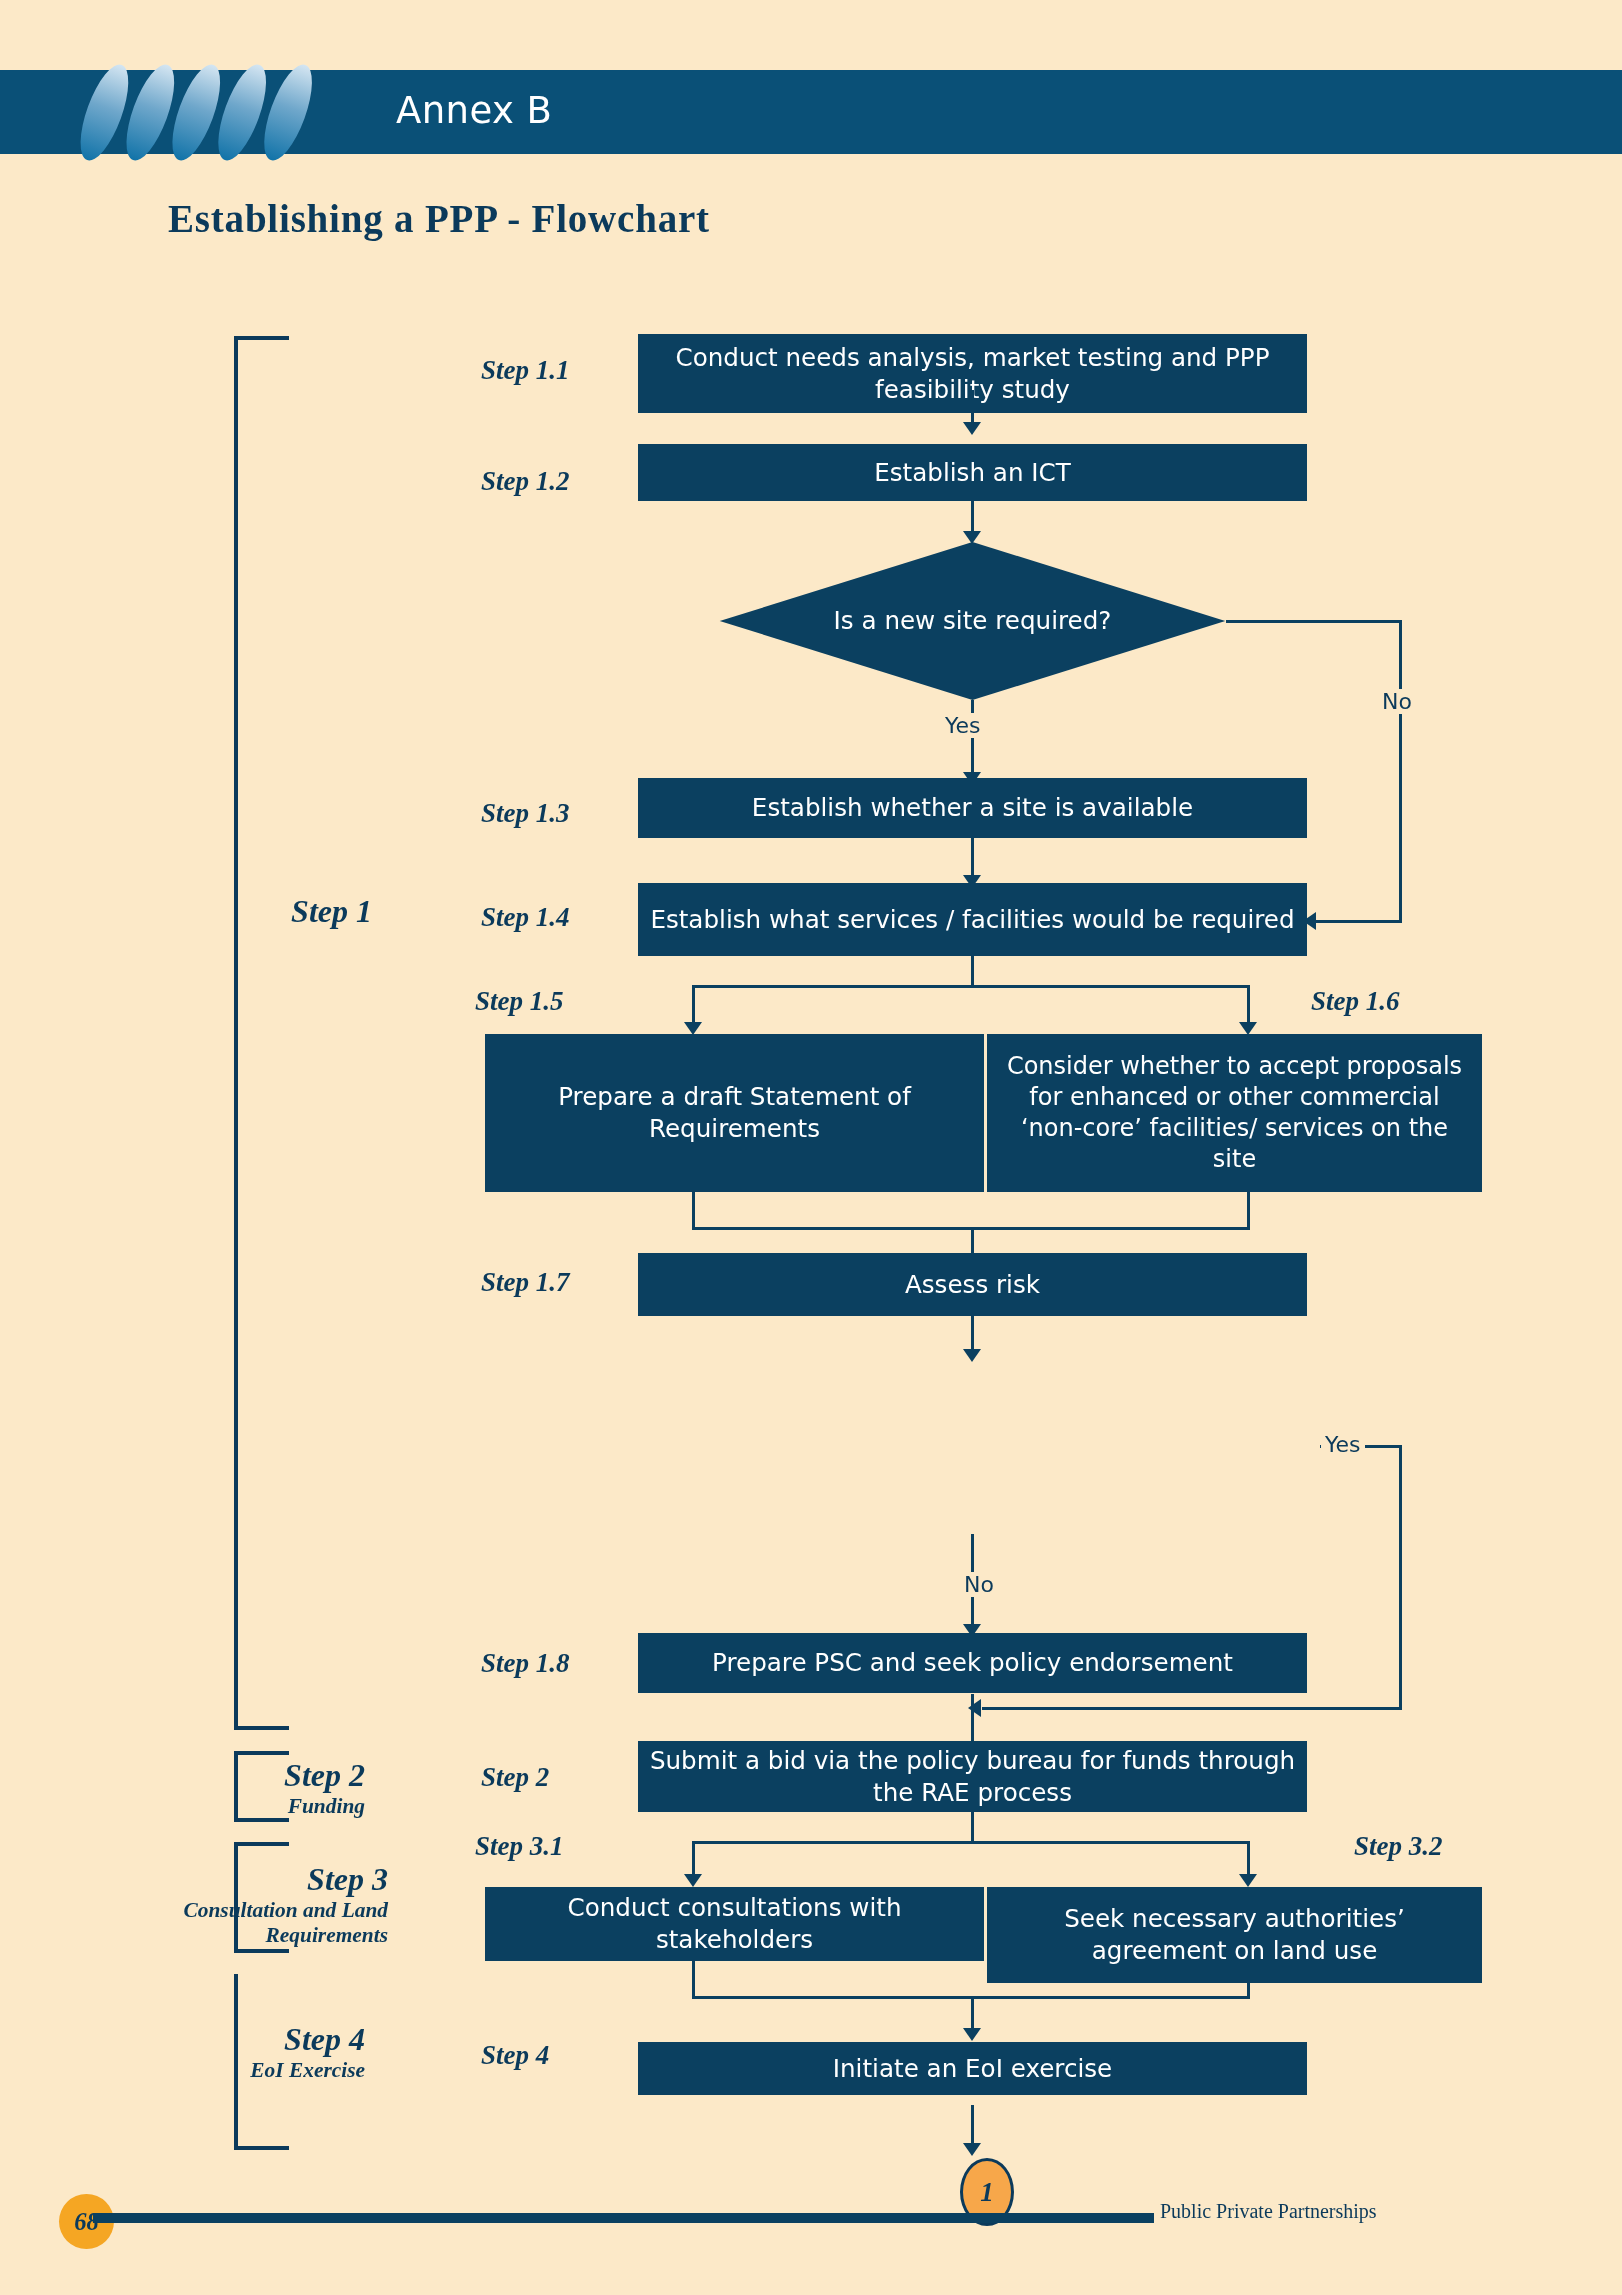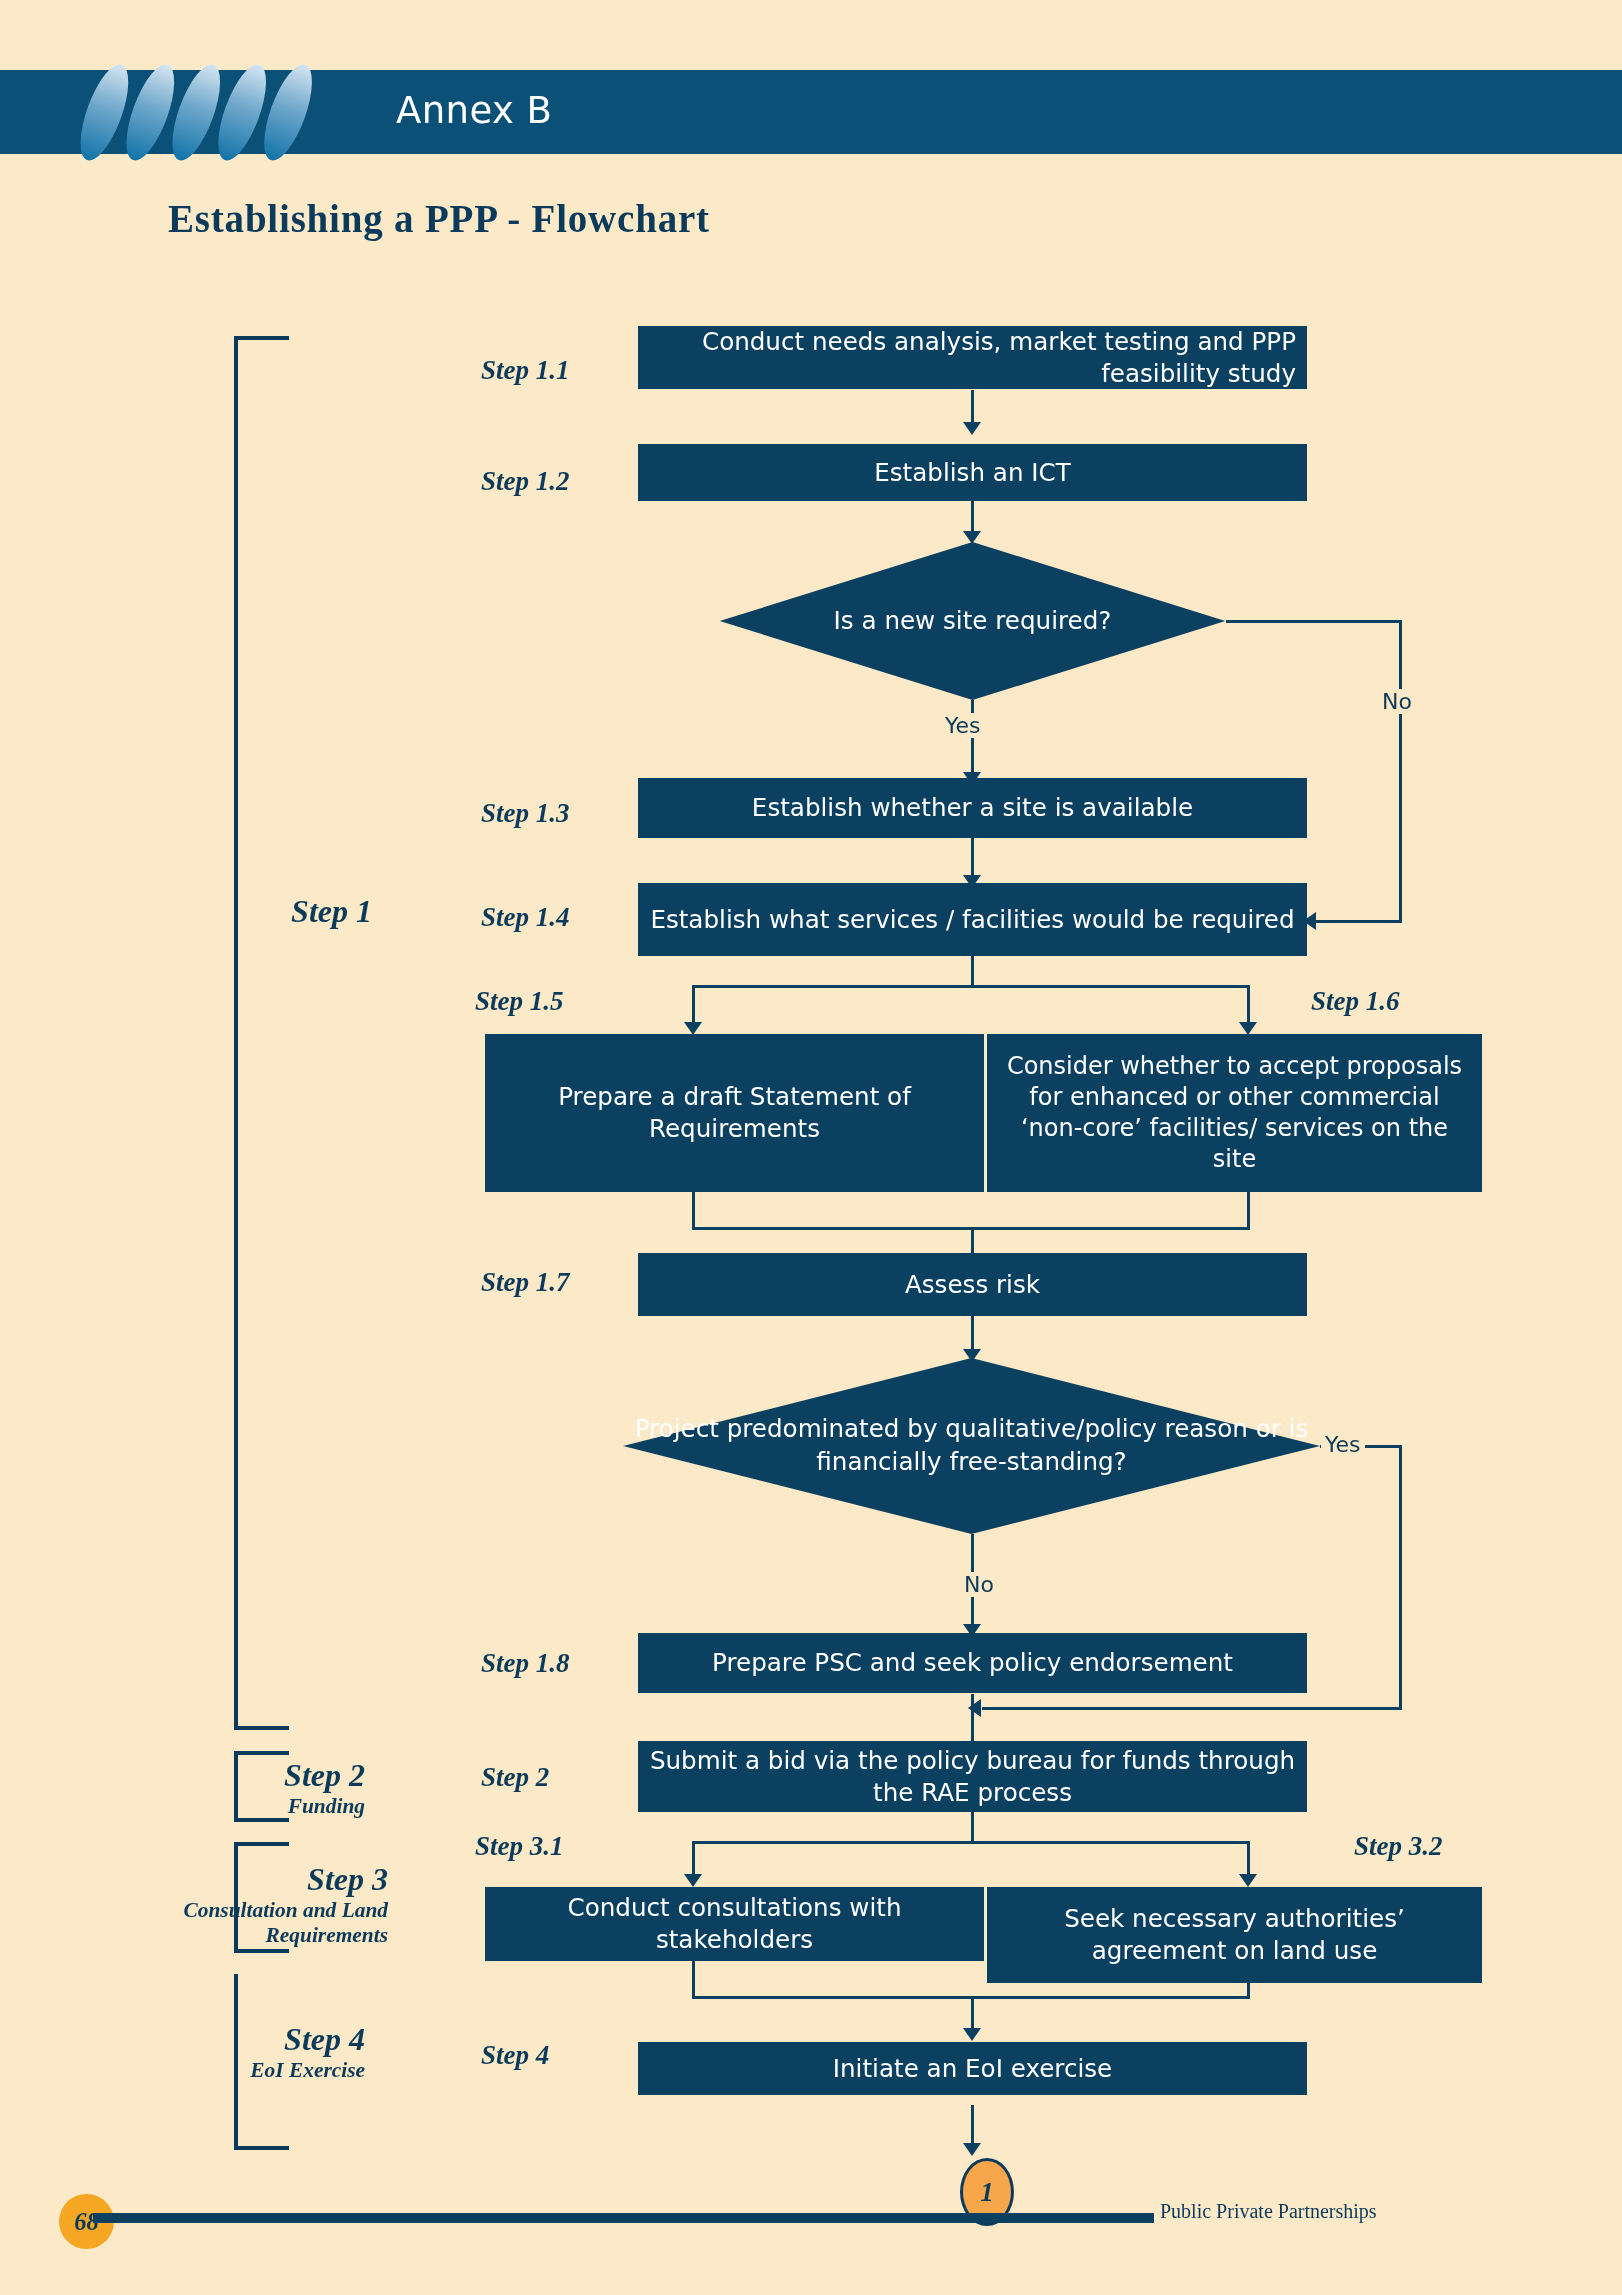--- a/index.html
+++ b/index.html
@@ -168,21 +168,21 @@
   <div class="step-tag" style="left:481px;top:902px;">Step 1.4</div>
   <div class="step-tag" style="left:475px;top:986px;">Step 1.5</div>
   <div class="step-tag" style="left:1311px;top:986px;">Step 1.6</div>
   <div class="step-tag" style="left:481px;top:1267px;">Step 1.7</div>
   <div class="step-tag" style="left:481px;top:1648px;">Step 1.8</div>
   <div class="step-tag" style="left:481px;top:1762px;">Step 2</div>
   <div class="step-tag" style="left:475px;top:1831px;">Step 3.1</div>
   <div class="step-tag" style="left:1354px;top:1831px;">Step 3.2</div>
   <div class="step-tag" style="left:481px;top:2040px;">Step 4</div>
 
-  <div class="box" style="left:638px;top:326px;width:669px;height:63px;text-align:right;">Conduct needs analysis, market testing and PPP feasibility study</div>
+  <div class="box" style="left:638px;top:334px;width:669px;height:79px;">Conduct needs analysis, market testing and PPP feasibility study</div>
   <div class="ln vl" style="left:971px;top:390px;height:36px;"></div>
   <div class="arrow-d" style="left:963px;top:422px;"></div>
 
   <div class="box" style="left:638px;top:444px;width:669px;height:57px;">Establish an ICT</div>
   <div class="ln vl" style="left:971px;top:501px;height:35px;"></div>
   <div class="arrow-d" style="left:963px;top:531px;"></div>
 
   <div class="diamond-wrap" style="left:719px;top:542px;width:507px;height:158px;">
     <svg width="507" height="158" viewBox="0 0 640 200">
       <polygon points="320,0 640,100 320,200 0,100" fill="#0B4060"></polygon>
@@ -219,26 +219,20 @@
   <div class="ln vl" style="left:692px;top:1192px;height:38px;"></div>
   <div class="ln vl" style="left:1247px;top:1192px;height:38px;"></div>
   <div class="ln hl" style="left:692px;top:1227px;width:558px;"></div>
   <div class="ln vl" style="left:971px;top:1227px;height:33px;"></div>
   <div class="arrow-d" style="left:963px;top:1255px;"></div>
 
   <div class="box" style="left:638px;top:1253px;width:669px;height:63px;">Assess risk</div>
   <div class="ln vl" style="left:971px;top:1316px;height:38px;"></div>
   <div class="arrow-d" style="left:963px;top:1349px;"></div>
 
-  <div class="diamond-wrap" style="left:623px;top:1358px;width:697px;height:176px;">
-    <svg width="697" height="176" viewBox="0 0 880 222">
-      <polygon points="440,0 880,111 440,222 0,111" fill="#0B4060"></polygon>
-    </svg>
-    <div class="diamond-label">Project predominated by qualitative/policy reason or is financially free-standing?</div>
-  </div>
 
   <div class="ln vl" style="left:971px;top:1534px;height:95px;"></div>
   <div class="yn" style="left:960px;top:1572px;">No</div>
   <div class="arrow-d" style="left:963px;top:1624px;"></div>
 
   <div class="ln hl" style="left:1320px;top:1445px;width:82px;"></div>
   <div class="yn" style="left:1321px;top:1432px;">Yes</div>
   <div class="ln vl" style="left:1399px;top:1445px;height:265px;"></div>
   <div class="ln hl" style="left:982px;top:1707px;width:418px;"></div>
   <div class="arrow-l" style="left:968px;top:1699px;"></div>

